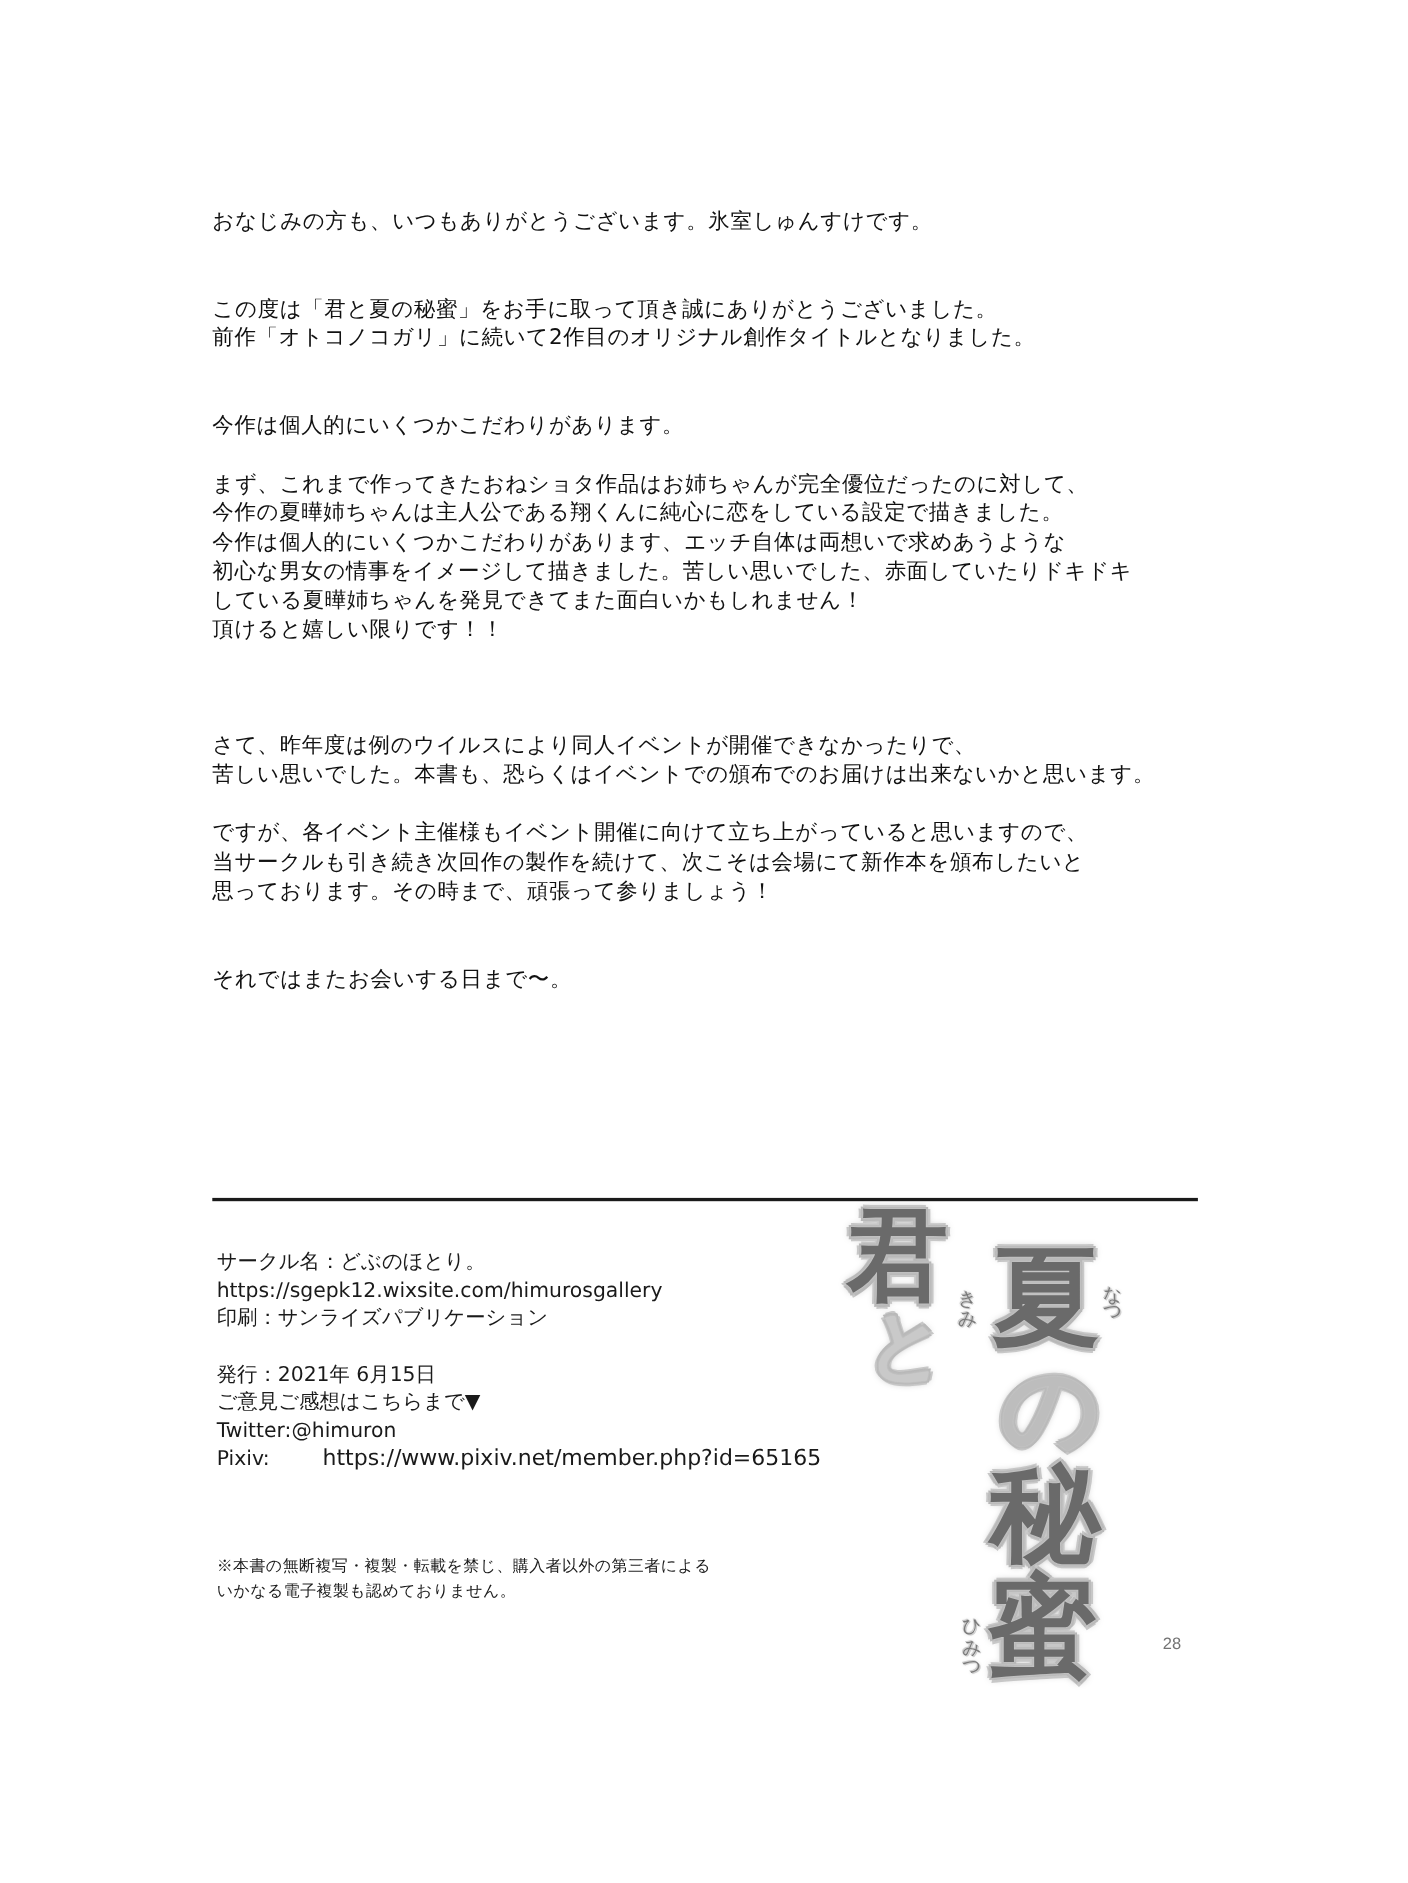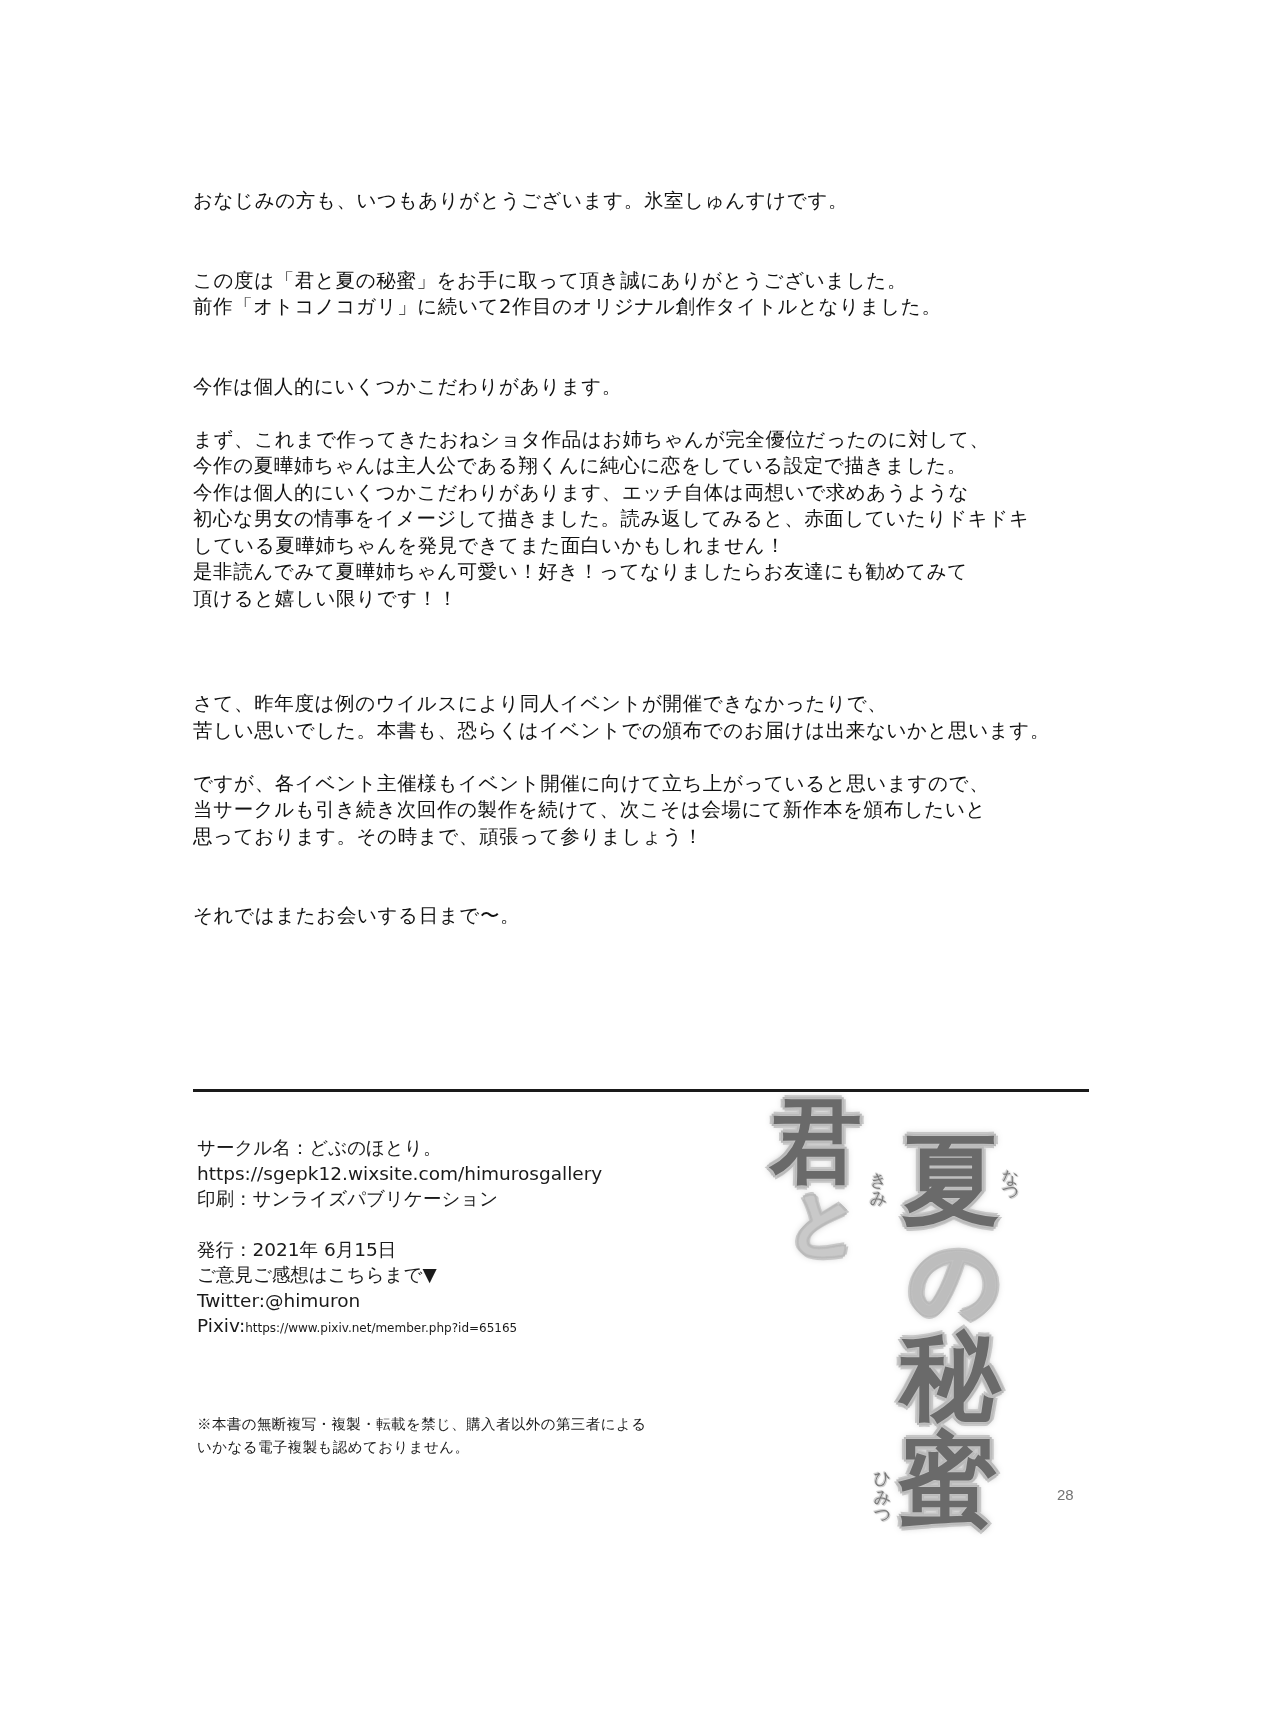--- a/index.html
+++ b/index.html
@@ -50,21 +50,21 @@
       position: absolute;
       left: 197px;
       top: 1135px;
       width: 560px;
       font-size: 18.5px;
       line-height: 25.5px;
       color: #1a1a1a;
     }
     .colophon .line { display: block; white-space: nowrap; }
     .colophon .spacer { height: 25px; }
-    .colophon .pixiv-url { font-size: 12px; }
+    .colophon .pixiv-url { font-size: 20px; margin-left: 48px; }
     .notice {
       position: absolute;
       left: 197px;
       top: 1413px;
       font-size: 14.5px;
       line-height: 23px;
       color: #1a1a1a;
       letter-spacing: 0.4px;
     }
     .notice .line { display: block; white-space: nowrap; font-family: Liberation Serif, serif; }
@@ -141,23 +141,22 @@
     </p>
     <div class="gap-lg"></div>
     <p class="para">
       <span class="line">今作は個人的にいくつかこだわりがあります。</span>
     </p>
     <div class="gap-md"></div>
     <p class="para">
       <span class="line">まず、これまで作ってきたおねショタ作品はお姉ちゃんが完全優位だったのに対して、</span>
       <span class="line">今作の夏曄姉ちゃんは主人公である翔くんに純心に恋をしている設定で描きました。</span>
       <span class="line">今作は個人的にいくつかこだわりがあります、エッチ自体は両想いで求めあうような</span>
-      <span class="line">初心な男女の情事をイメージして描きました。読み返してみると、赤面していたりドキドキ</span>
+      <span class="line">初心な男女の情事をイメージして描きました。苦しい思いでした、赤面していたりドキドキ</span>
       <span class="line">している夏曄姉ちゃんを発見できてまた面白いかもしれません！</span>
-      <span class="line">是非読んでみて夏曄姉ちゃん可愛い！好き！ってなりましたらお友達にも勧めてみて</span>
       <span class="line">頂けると嬉しい限りです！！</span>
     </p>
     <div class="gap-xl"></div>
     <p class="para">
       <span class="line">さて、昨年度は例のウイルスにより同人イベントが開催できなかったりで、</span>
       <span class="line">苦しい思いでした。本書も、恐らくはイベントでの頒布でのお届けは出来ないかと思います。</span>
     </p>
     <div class="gap-md"></div>
     <p class="para">
       <span class="line">ですが、各イベント主催様もイベント開催に向けて立ち上がっていると思いますので、</span>

